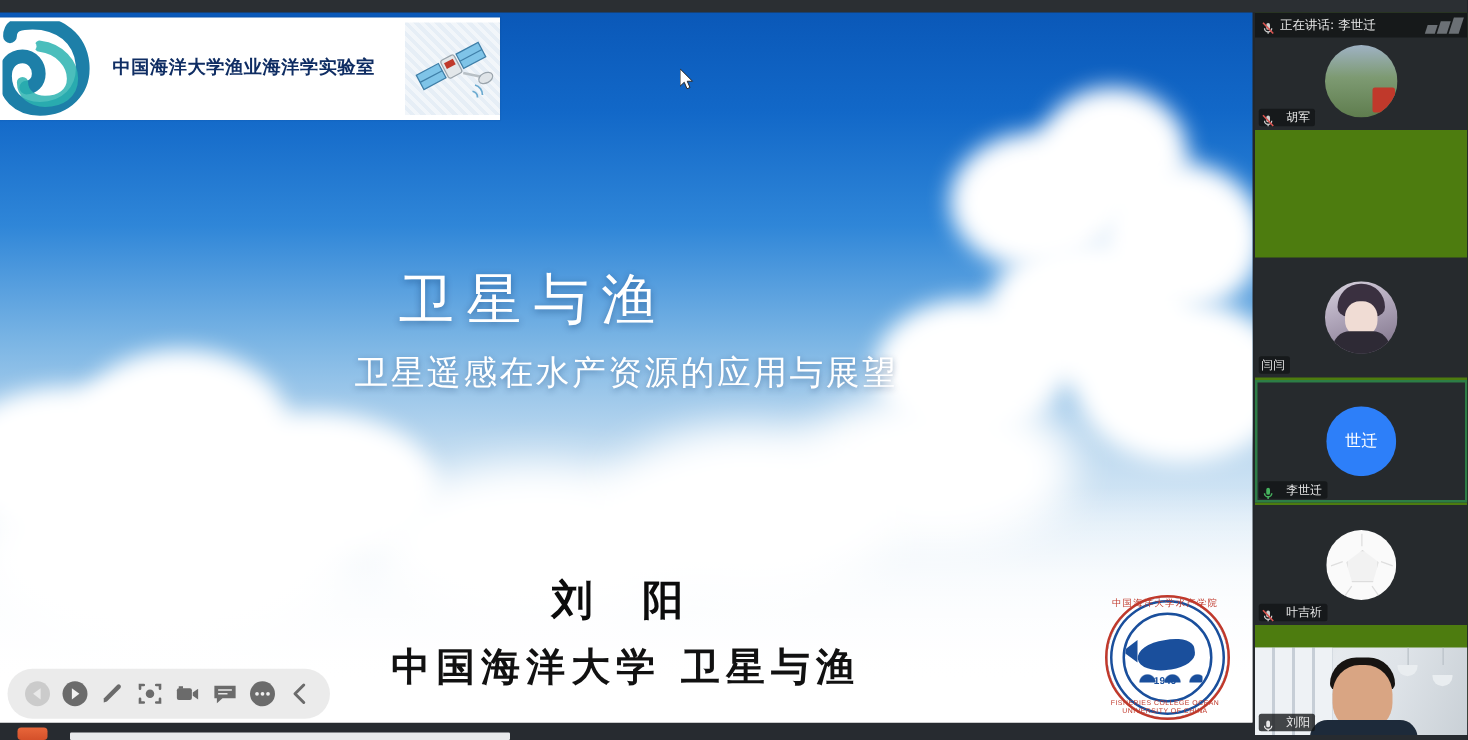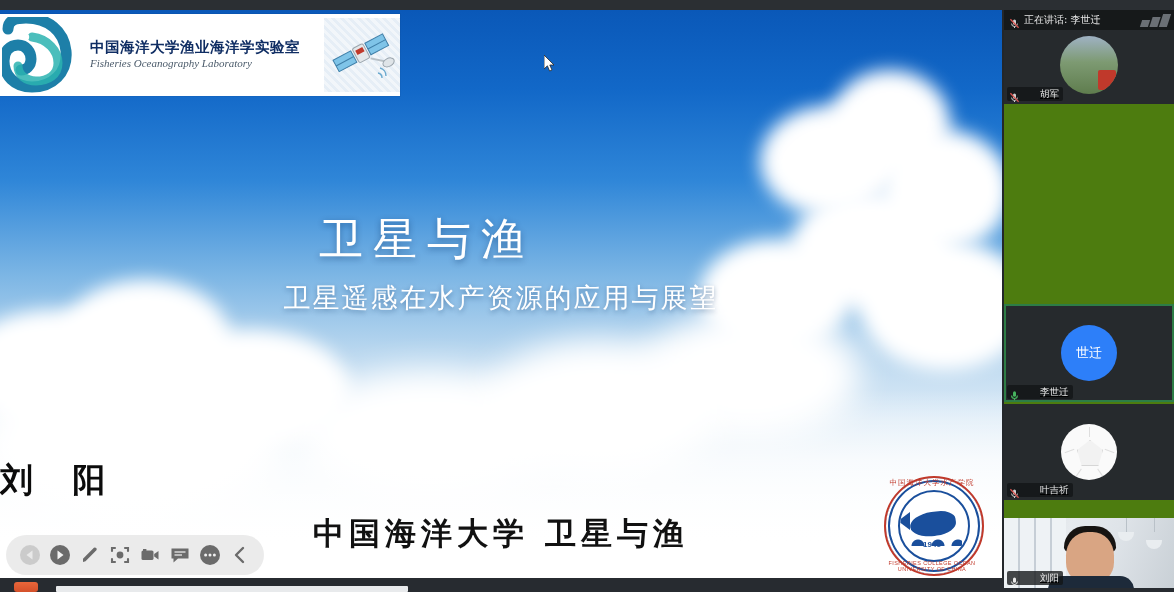--- a/index.html
+++ b/index.html
@@ -34,21 +34,21 @@
        background:repeating-linear-gradient(45deg,#f2f6fa 0 3px,#e6eef6 3px 6px);overflow:hidden;}
 
   
   .title-main{position:absolute;left:0;top:200px;width:854px;text-align:center;color:#ffffff;
       font-family:"DejaVu Serif","Liberation Serif",serif;font-size:44px;letter-spacing:10px;
       text-shadow:0 2px 6px rgba(0,40,90,.45);}
   .title-sub{position:absolute;left:0;top:270px;width:1002px;text-align:center;color:#ffffff;
       font-family:"DejaVu Serif","Liberation Serif",serif;font-size:27px;letter-spacing:2px;
       text-shadow:0 2px 5px rgba(0,40,90,.4);}
 
-  .presenter{position:absolute;left:0;top:448px;width:1002px;text-align:left;color:#0b0b0b;
+  .presenter{position:absolute;left:0;top:448px;width:1002px;text-align:center;color:#0b0b0b;
       font-family:"DejaVu Serif","Liberation Serif",serif;font-weight:bold;font-size:33px;letter-spacing:14px;}
   .affiliation{position:absolute;left:0;top:503px;width:1002px;text-align:center;color:#111;
       font-family:"DejaVu Serif","Liberation Serif",serif;font-weight:bold;font-size:31px;letter-spacing:5px;}
 
   
   .seal{position:absolute;left:880px;top:470px;width:108px;height:90px;}
   .seal-ring{position:absolute;left:4px;top:-4px;width:96px;height:96px;border-radius:50%;
      background:#fff;border:2px solid #c0392b;box-shadow:inset 0 0 0 2px #fff, inset 0 0 0 4px #1a4f9c;}
   .seal-inner{position:absolute;left:18px;top:10px;width:68px;height:68px;border-radius:50%;
      background:#ffffff;border:2px solid #1a4f9c;overflow:hidden;}
@@ -75,21 +75,21 @@
   .sidebar{position:absolute;left:1004px;top:10px;width:170px;height:568px;background:#4d7c0f;}
   .tile{position:absolute;left:0;width:170px;background:#262a2d;overflow:hidden;}
   .tile.speaking{box-shadow:inset 0 0 0 2px #2d7d46;}
   .tile-top{position:absolute;left:0;top:0;right:0;height:20px;background:rgba(20,22,24,.85);
      display:flex;align-items:center;gap:4px;padding:0 5px;box-sizing:border-box;}
   .tile-top .ttxt{font-size:10px;color:#e7e7e7;white-space:nowrap;overflow:hidden;
      font-family:"DejaVu Sans","Liberation Sans",sans-serif;}
   .vbars{margin-left:auto;display:flex;gap:2px;align-items:flex-end;}
   .vbars i{display:block;width:8px;background:#6b7075;transform:skewX(-18deg);}
   .namechip{position:absolute;left:3px;bottom:3px;height:14px;padding:0 4px 0 2px;border-radius:2px;
-     background:rgba(18,20,22,.78);display:flex;align-items:center;gap:20px;text-decoration:underline;}
+     background:rgba(18,20,22,.78);display:flex;align-items:center;gap:9px;}
   .namechip .n{font-size:9.5px;color:#eaeaea;white-space:nowrap;
      font-family:"DejaVu Sans","Liberation Sans",sans-serif;}
   .hostbadge{width:12px;height:12px;border-radius:2px;background:#e08a2e;display:flex;align-items:center;justify-content:center;}
 
   .avatar{position:absolute;left:50%;top:50%;transform:translate(-50%,-50%);border-radius:50%;overflow:hidden;}
   .av-photo{width:58px;height:58px;background:linear-gradient(180deg,#9fb2c4 0%,#7d9a72 45%,#5f7d4e 100%);position:relative;}
   .av-photo .badge{position:absolute;right:2px;bottom:4px;width:18px;height:20px;background:#c0392b;border-radius:2px;}
   .av-anime{width:58px;height:58px;background:linear-gradient(160deg,#d8d3de 0%,#b3a9bd 40%,#7b6f86 100%);position:relative;}
   .av-anime .hair{position:absolute;left:10px;top:2px;width:38px;height:26px;background:#3a3040;border-radius:20px 20px 8px 8px;}
   .av-anime .face{position:absolute;left:16px;top:16px;width:26px;height:28px;background:#f0dcd4;border-radius:45%;}
@@ -153,21 +153,20 @@
     <div class="banner">
       <div class="logomark">
         <svg viewBox="0 0 82 76" width="82" height="76">
           <path d="M6 12 C6 3 14 1 24 1 C46 1 62 14 64 34 C66 56 50 70 30 70 C12 70 2 58 2 44 C2 34 8 28 16 28 C24 28 29 35 29 42 C29 49 24 53 19 53" fill="none" stroke="#1d7fa8" stroke-width="11" stroke-linecap="round"></path>
           <path d="M30 20 C46 22 56 34 56 46 C56 58 46 64 34 64 C24 64 16 58 16 49" fill="none" stroke="#2bb3b0" stroke-width="9" stroke-linecap="round" opacity=".85"></path>
           <circle cx="24" cy="20" r="3.2" fill="#ffffff"></circle>
         </svg>
       </div>
       <div class="txt">
         <div class="cn">中国海洋大学渔业海洋学实验室</div>
-        <div class="en2">Fisheries Oceanography Laboratory</div>
       </div>
       <div class="sat">
         <svg viewBox="0 0 76 74" width="76" height="74">
           <g transform="rotate(-28 38 37)">
             <rect x="10" y="28" width="20" height="13" fill="#7fc4e8" stroke="#3f7fa8" stroke-width="1"></rect>
             <line x1="10" y1="34.5" x2="30" y2="34.5" stroke="#3f7fa8" stroke-width="1"></line>
             <rect x="46" y="28" width="20" height="13" fill="#7fc4e8" stroke="#3f7fa8" stroke-width="1"></rect>
             <line x1="46" y1="34.5" x2="66" y2="34.5" stroke="#3f7fa8" stroke-width="1"></line>
             <rect x="32" y="27" width="12" height="16" rx="2" fill="#e3e7ea" stroke="#9aa4ac" stroke-width="1"></rect>
             <rect x="34" y="30" width="8" height="5" fill="#c0392b"></rect>
@@ -299,20 +298,32 @@
               <path d="M2.6 5.6 a2.9 2.9 0 0 0 5.8 0" fill="none" stroke="#cfcfcf" stroke-width="1"></path>
               <line x1="5.5" y1="8.5" x2="5.5" y2="10" stroke="#cfcfcf" stroke-width="1"></line>
               <line x1="1.4" y1="1.2" x2="9.6" y2="9.8" stroke="#d9534f" stroke-width="1.3"></line>
             </svg>
         </span>
         <span class="n">胡军</span>
       </div>
     </div>
 
 
+    <div class="tile" style="top:196px;height:96px;">
+      <div class="avatar">
+        <div class="av-anime">
+            <div class="hair"></div>
+            <div class="face"></div>
+            <div class="body"></div>
+          </div>
+      </div>
+      <div class="namechip">
+        <span class="n">闫闫</span>
+      </div>
+    </div>
 
     <div class="tile speaking" style="top:294px;height:98px;">
       <div class="avatar">
         <div class="av-initial">世迁</div>
       </div>
       <div class="namechip">
         <span class="mic">
           <svg width="11" height="11" viewBox="0 0 11 11">
               <rect x="4" y="1.2" width="3" height="5.6" rx="1.5" fill="#46b35e"></rect>
               <path d="M2.6 5.6 a2.9 2.9 0 0 0 5.8 0" fill="none" stroke="#46b35e" stroke-width="1.2"></path>

